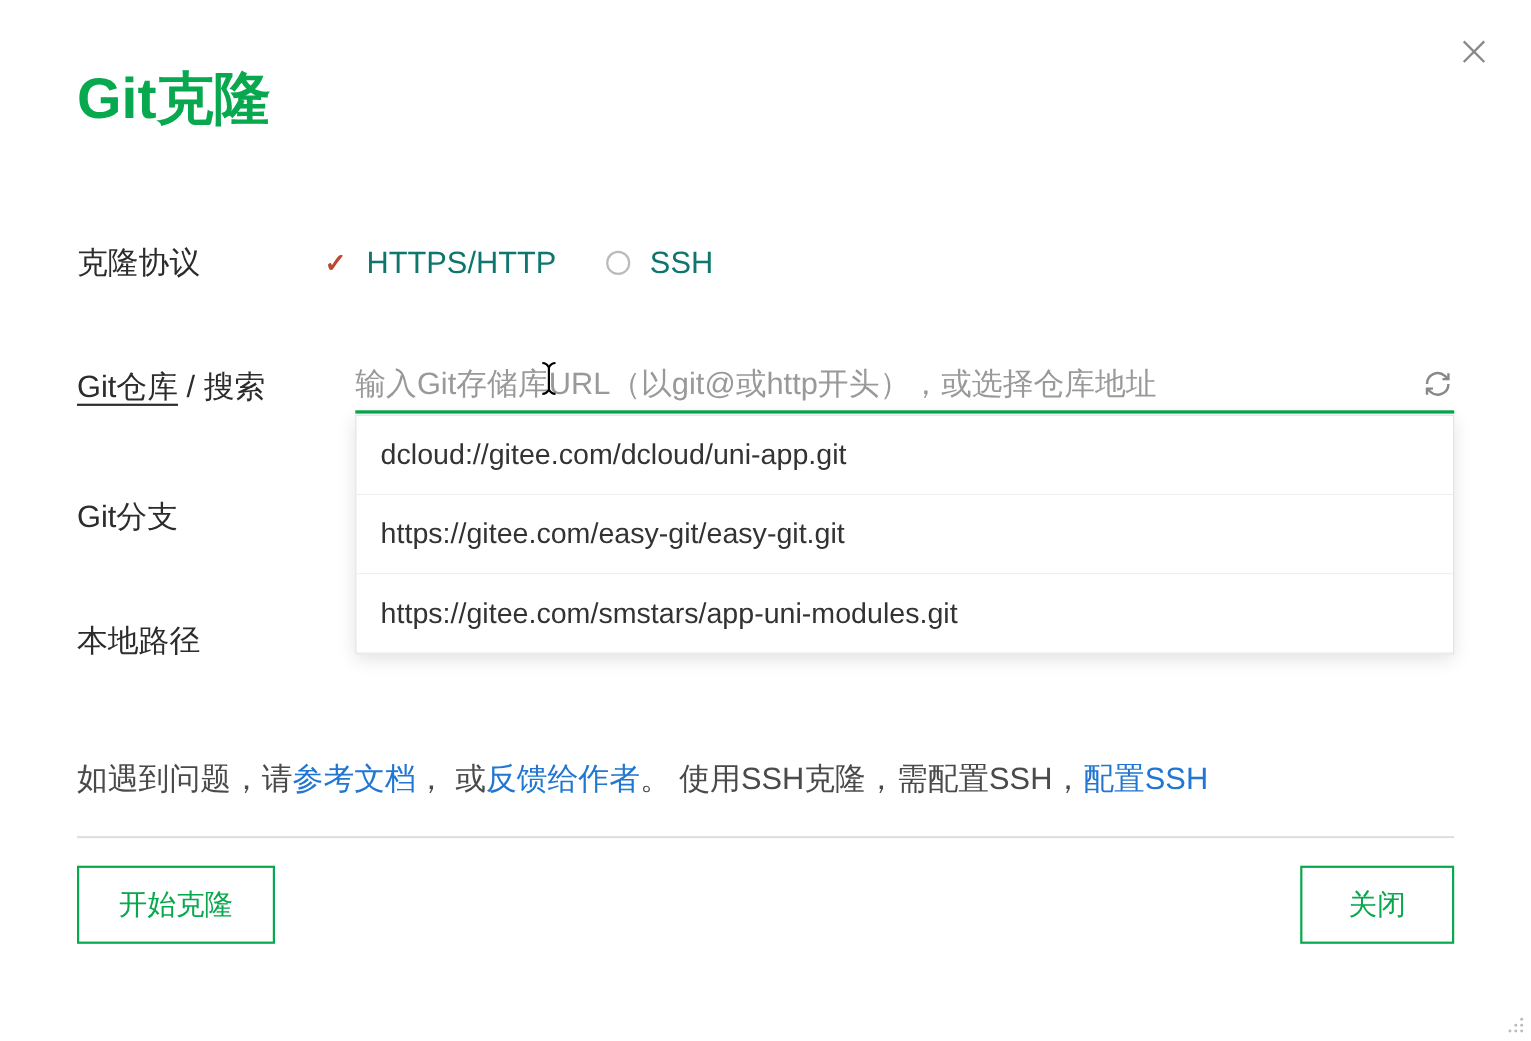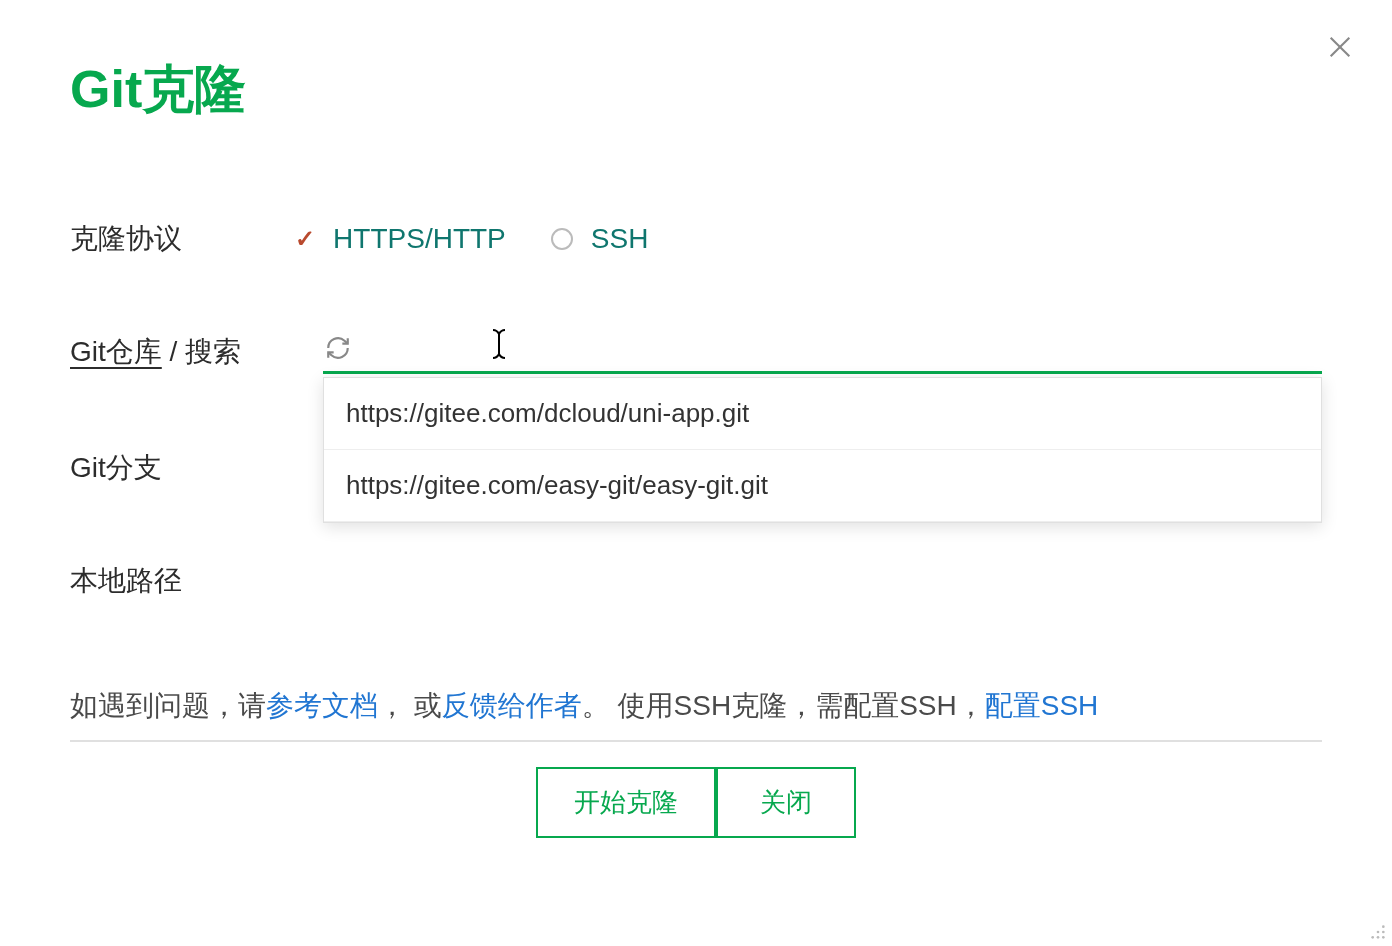--- a/index.html
+++ b/index.html
@@ -163,27 +163,27 @@
       color: #4a4a4a;
       margin-top: 85px;
       line-height: 1.5;
     }
     .help-link {
       color: #2176d2;
       cursor: pointer;
     }
     .footer {
       position: absolute;
-      bottom: 108px;
+      bottom: 88px;
       left: 70px;
       right: 70px;
       border-top: 2px solid #e0e0e0;
       padding-top: 25px;
       display: flex;
-      justify-content: center;
+      justify-content: space-between;
     }
     .btn {
       padding: 16px 36px;
       font-size: 26px;
       border: 2px solid #07a84e;
       background: #fff;
       color: #07a84e;
       cursor: pointer;
       min-width: 140px;
     }
@@ -223,37 +223,39 @@
       </div>
     </div>
   </div>
 
   <div class="form-row repo-row">
     <div class="form-label">
       <span class="underlined">Git仓库</span><span> / 搜索</span>
     </div>
     <div class="input-wrapper">
       <div class="repo-input-container">
+        <input type="text" class="repo-input" placeholder="输入Git存储库URL（以git@或http开头），或选择仓库地址" style="">
         <div class="refresh-btn">
           <svg viewBox="0 0 24 24" width="26" height="26" fill="none" stroke="#888" stroke-width="2">
             <path d="M3 12a9 9 0 0 1 15-6.7L21 8"></path>
             <path d="M21 3v5h-5"></path>
             <path d="M21 12a9 9 0 0 1-15 6.7L3 16"></path>
             <path d="M3 21v-5h5"></path>
           </svg>
         </div>
       </div>
 
       <svg class="cursor-icon" width="22" height="32" viewBox="0 0 22 32">
         <path d="M5 2 Q9 2 11 6 Q13 2 17 2 M11 6 L11 26 M5 30 Q9 30 11 26 Q13 30 17 30" fill="none" stroke="#000" stroke-width="2"></path>
       </svg>
 
       <div class="dropdown">
-        <div class="dropdown-item">https://gitee.com/dcloud/uni-app.git</div>
+        <div class="dropdown-item">dcloud://gitee.com/dcloud/uni-app.git</div>
         <div class="dropdown-item">https://gitee.com/easy-git/easy-git.git</div>
+        <div class="dropdown-item">https://gitee.com/smstars/app-uni-modules.git</div>
       </div>
     </div>
   </div>
 
   <div class="form-row">
     <div class="form-label">Git分支</div>
   </div>
 
   <div class="form-row" style="margin-bottom: 0;">
     <div class="form-label">本地路径</div>

